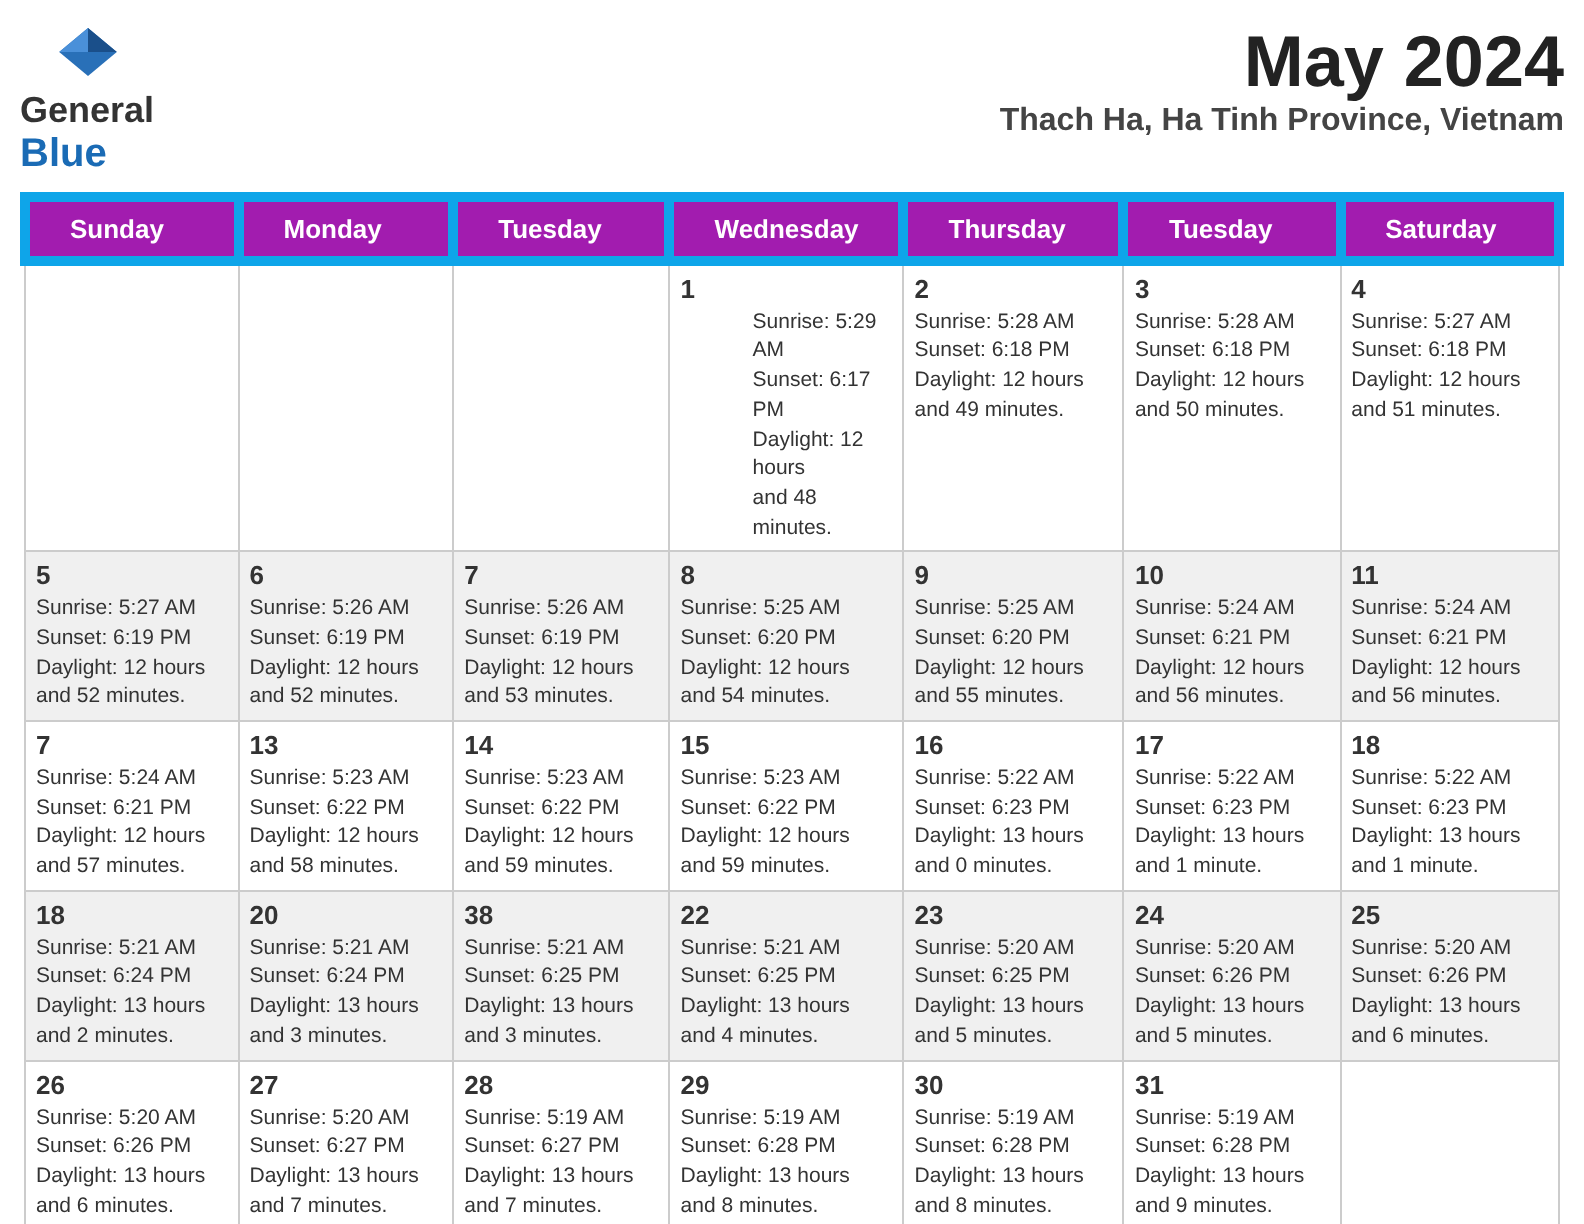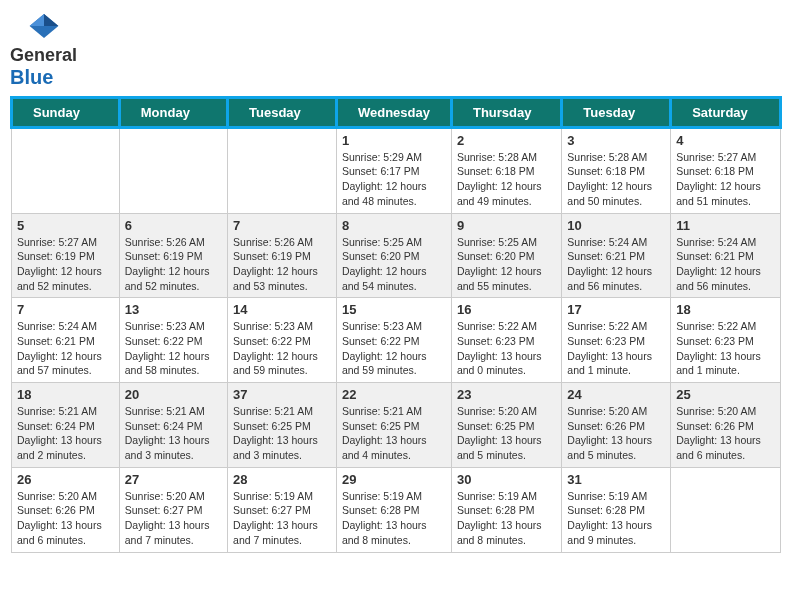--- a/index.html
+++ b/index.html
@@ -52,26 +52,26 @@
     .cal-subtitle {
       font-size: 16px;
       font-weight: bold;
       color: #444;
     }
     table {
       width: 100%;
       border-collapse: collapse;
     }
     thead tr th {
-      background-color: #0f766e;
+      background-color: #a21caf;
       color: #fff;
       font-size: 13px;
       font-weight: bold;
       padding: 6px 20px;
-      border: 3px solid #0ea5e9;
+      border: 5px solid #0ea5e9;
       text-align: left;
     }
     tbody tr {
       background: #fff;
     }
     tbody tr:nth-child(even) {
       background: #f0f0f0;
     }
     td {
       border: 1px solid #ccc;
@@ -106,20 +106,24 @@
     <svg class="logo-icon" viewBox="0 0 40 40" xmlns="http://www.w3.org/2000/svg">
       <polygon points="20,5 38,20 20,35 2,20" fill="#2970b8"></polygon>
       <polygon points="20,5 38,20 20,20" fill="#1a4f8a"></polygon>
       <polygon points="20,5 2,20 20,20" fill="#4a90d9"></polygon>
     </svg>
     <div class="logo-text">
       <span class="logo-general">General</span>
       <span class="logo-blue">Blue</span>
     </div>
   </div>
+  <div class="title-area">
+    <div class="cal-title">May 2024</div>
+    <div class="cal-subtitle">Thach Ha, Ha Tinh Province, Vietnam</div>
+  </div>
 </div>
 
 <table>
   <thead>
     <tr>
     <th>Sunday</th>
         <th>Monday</th>
         <th>Tuesday</th>
         <th>Wednesday</th>
         <th>Thursday</th>
@@ -127,21 +131,21 @@
         <th>Saturday</th>
       </tr>
   </thead>
   <tbody id="calendar-body">
   <tr>
         <td class="empty-cell"></td>
         <td class="empty-cell"></td>
         <td class="empty-cell"></td>
         <td>
           <span class="day-num">1</span>
-          <div class="cell-info" style="white-space: pre-line;">Sunrise: 5:29 AM
+          <div class="cell-info" style="white-space: pre-line; margin-left: 36px;">Sunrise: 5:29 AM
 Sunset: 6:17 PM
 Daylight: 12 hours
 and 48 minutes.</div>
         </td>
         <td>
           <span class="day-num">2</span>
           <div class="cell-info" style="white-space: pre-line;">Sunrise: 5:28 AM
 Sunset: 6:18 PM
 Daylight: 12 hours
 and 49 minutes.</div>
@@ -272,21 +276,21 @@
 and 2 minutes.</div>
         </td>
         <td>
           <span class="day-num">20</span>
           <div class="cell-info" style="white-space: pre-line;">Sunrise: 5:21 AM
 Sunset: 6:24 PM
 Daylight: 13 hours
 and 3 minutes.</div>
         </td>
         <td>
-          <span class="day-num">37</span>
+          <span class="day-num">38</span>
           <div class="cell-info" style="white-space: pre-line;">Sunrise: 5:21 AM
 Sunset: 6:25 PM
 Daylight: 13 hours
 and 3 minutes.</div>
         </td>
         <td>
           <span class="day-num">22</span>
           <div class="cell-info" style="white-space: pre-line;">Sunrise: 5:21 AM
 Sunset: 6:25 PM
 Daylight: 13 hours

